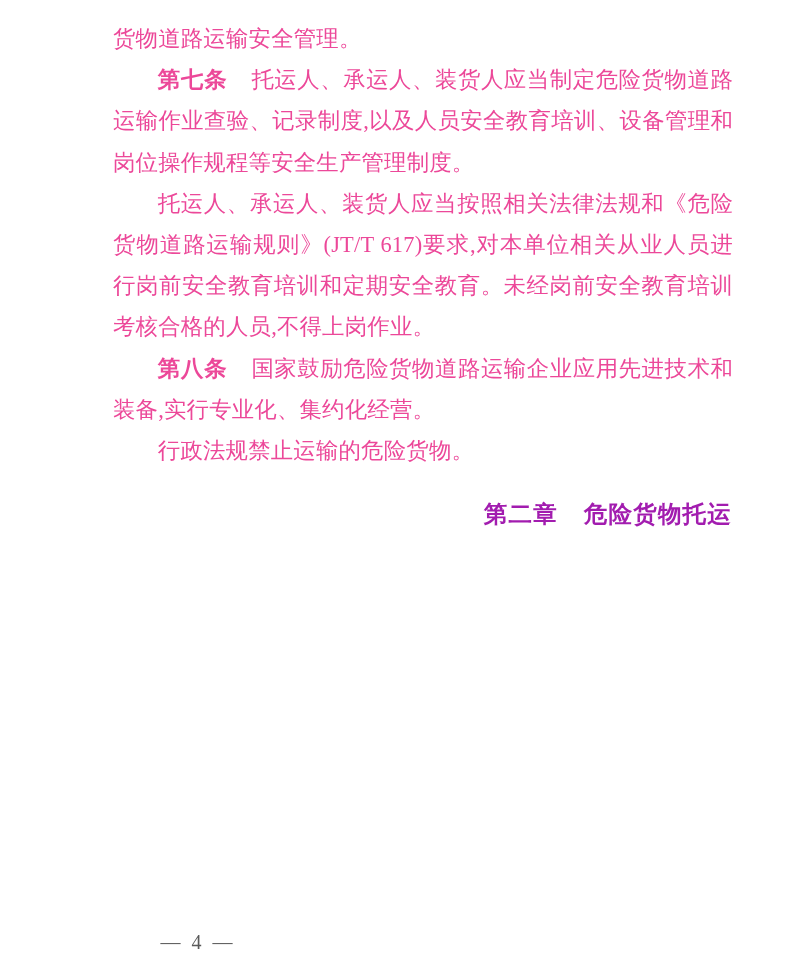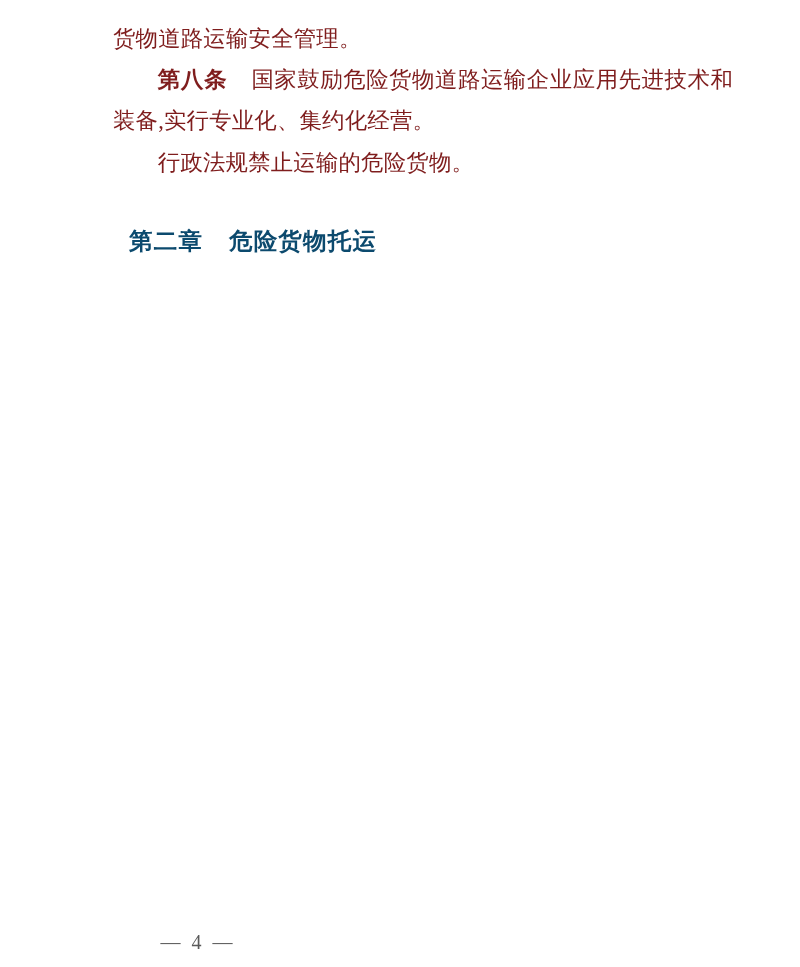--- a/index.html
+++ b/index.html
@@ -25,42 +25,42 @@
     width: 620px;
   }
   .para {
     font-size: 22.4px;
     line-height: 41.2px;
     text-align: justify;
     text-align-last: left;
     text-justify: inter-character;
     letter-spacing: 0.2px;
     margin: 0;
-    color: #7f1d1d;
+    color: #ec4899;
     word-break: break-all;
   }
   .para.indent {
     text-indent: 2em;
   }
   .para .article-label {
     font-weight: bold;
     letter-spacing: 0.5px;
   }
   .para .label-gap {
     display: inline-block;
     width: 1.05em;
   }
   .chapter-heading {
-    margin: 16px;
+    margin: 1px;
     font-size: 23.5px;
     line-height: 41.2px;
     font-weight: bold;
-    text-align: left;
+    text-align: right;
     letter-spacing: 1.2px;
-    color: #0c4a6e;
+    color: #a21caf;
   }
   .chapter-heading .chapter-gap {
     display: inline-block;
     width: 1.1em;
   }
   .spacer-before-chapter { height: 22px; }
   .spacer-after-chapter  { height: 22px; }
 
   .page-footer {
     position: absolute;
@@ -77,21 +77,25 @@
 </style>
 </head>
 <body>
 
 <div class="page">
   <div class="text-column">
 
     <p class="para">货物道路运输安全管理。</p>
 
 
+    <p class="para indent">
+      <span class="article-label">第七条</span><span class="label-gap"></span><span>托运人、承运人、装货人应当制定危险货物道路运输作业查验、记录制度,以及人员安全教育培训、设备管理和岗位操作规程等安全生产管理制度。</span>
+    </p>
 
+    <p class="para indent">托运人、承运人、装货人应当按照相关法律法规和《危险货物道路运输规则》(JT/T 617)要求,对本单位相关从业人员进行岗前安全教育培训和定期安全教育。未经岗前安全教育培训考核合格的人员,不得上岗作业。</p>
 
 
     <p class="para indent">
       <span class="article-label">第八条</span><span class="label-gap"></span><span>国家鼓励危险货物道路运输企业应用先进技术和装备,实行专业化、集约化经营。</span>
     </p>
 
     <p class="para indent">行政法规禁止运输的危险货物。</p>
 
     <div class="spacer-before-chapter"></div>
 

